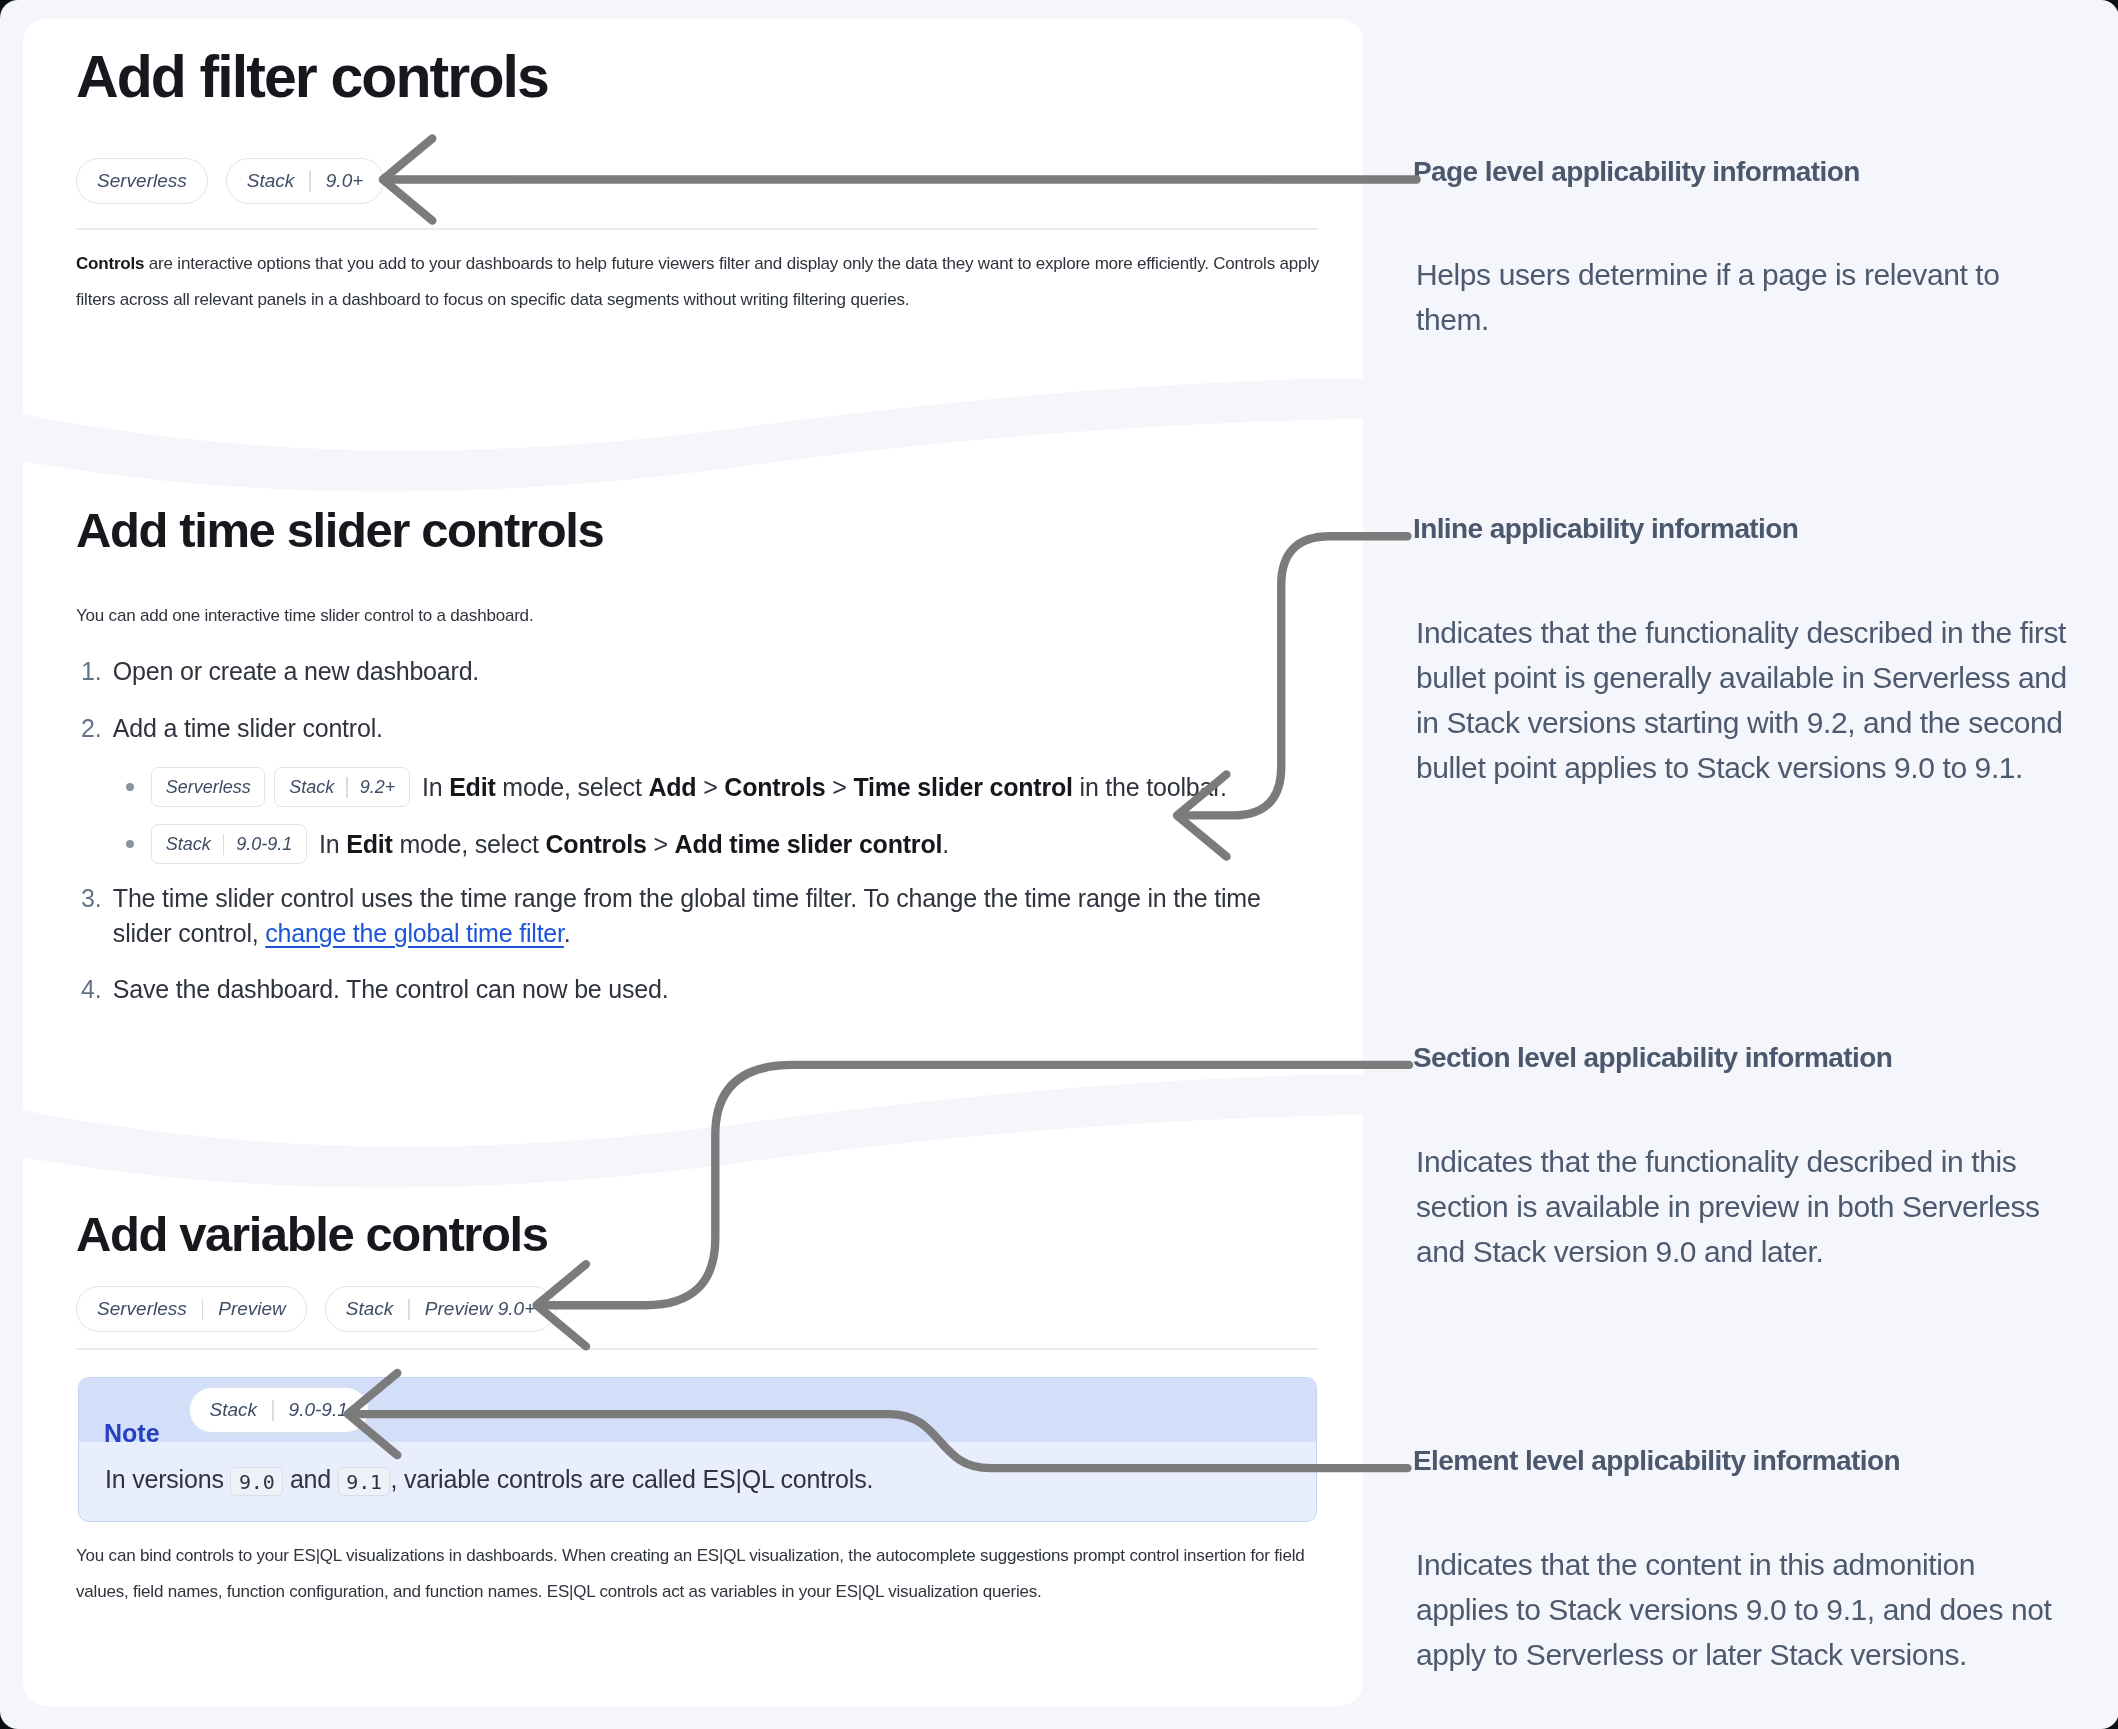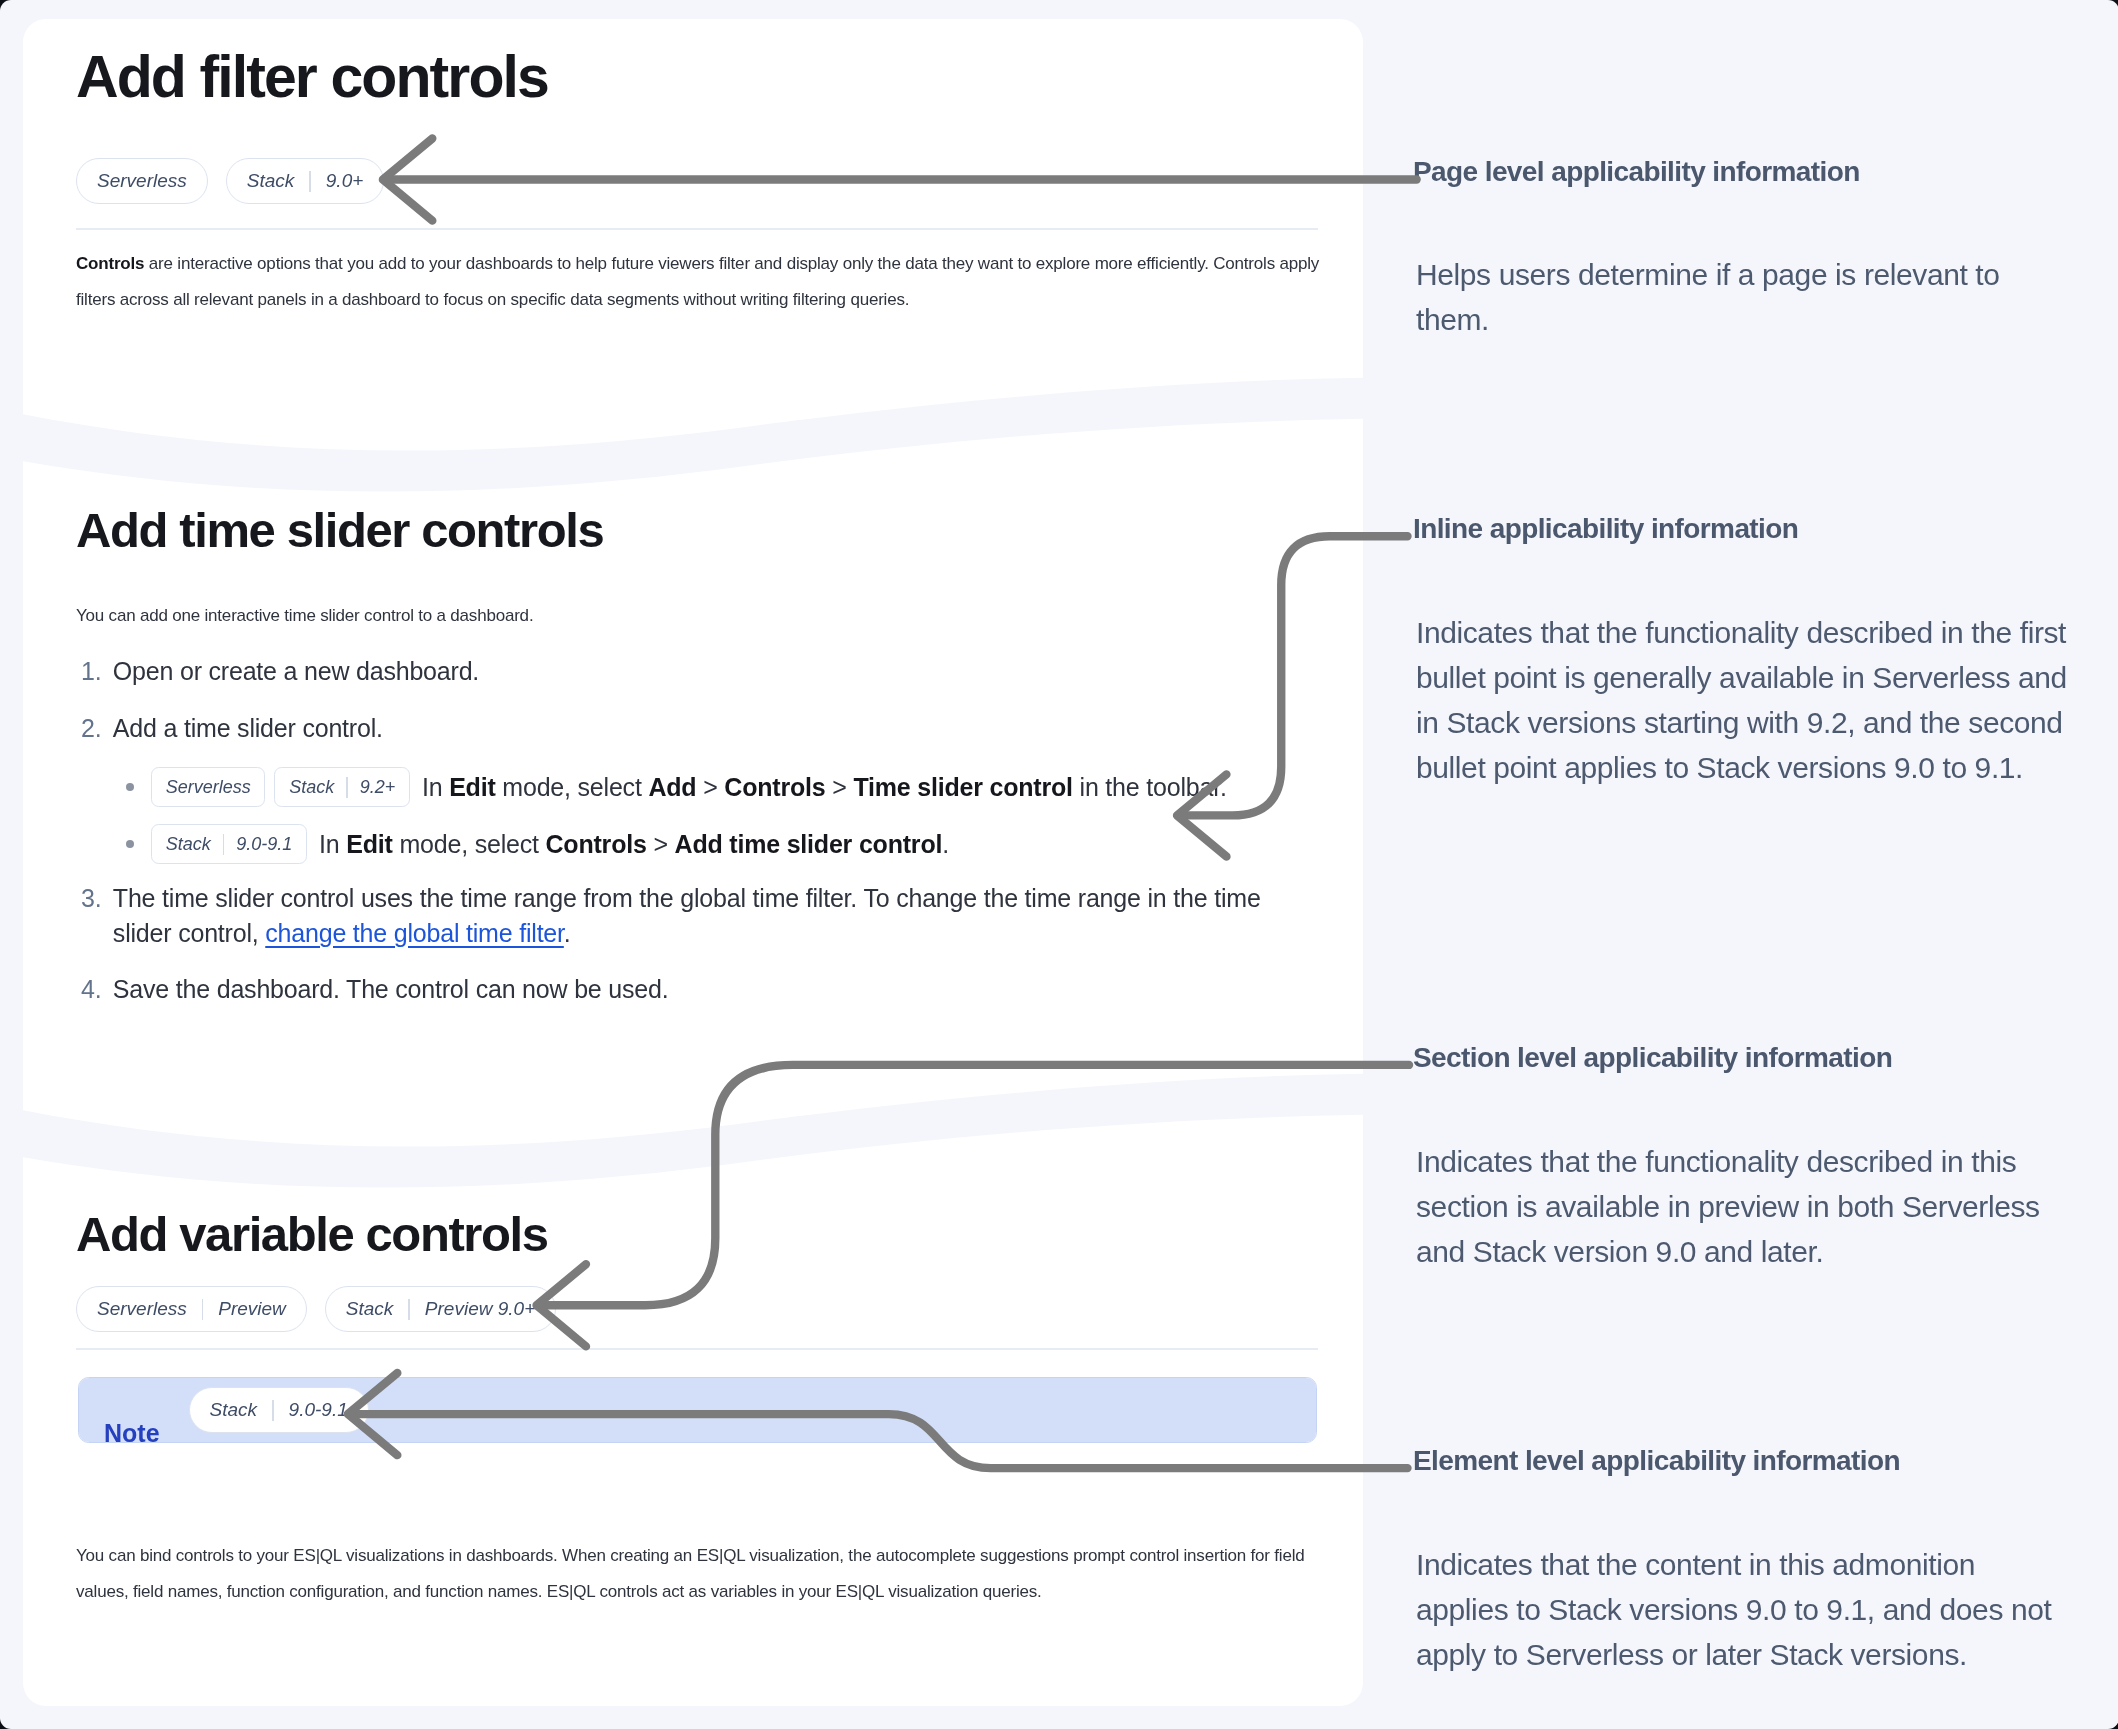--- a/index.html
+++ b/index.html
@@ -1,18 +1,18 @@
 <!DOCTYPE html>
 <html style="font-size:12px"><head>
 <meta charset="utf-8">
 <style>
   html,body{margin:0;padding:0;background:#0d0f16;}
   .screen{
     position:relative;width:2119px;height:1729px;background:#f4f6fb;
-    border-radius:11px;overflow:hidden;
+    border-radius:18px;overflow:hidden;
     font-family:"Liberation Sans",sans-serif;-webkit-font-smoothing:antialiased;
   }
   .content-bg{position:absolute;left:23px;top:19px;width:1340px;height:1687px;background:#ffffff;border-radius:23px;}
   .wave{position:absolute;left:23px;width:1340px;height:152px;}
   .wave.w1{top:358px;}
   .wave.w2{top:1054px;}
 
   .abs{position:absolute;}
   .h1{font-size:59px;font-weight:700;color:#16181d;letter-spacing:-1.9px;white-space:nowrap;}
   .h2{font-size:49px;font-weight:700;color:#16181d;letter-spacing:-1.4px;white-space:nowrap;}
@@ -146,20 +146,21 @@
 
   <div class="note">
     <div class="note-head">
       <span class="note-label">Note</span>
       <span class="badge" style="background:#ffffff;">
           <span>Stack</span>
           <span class="bd-sep"></span>
           <span>9.0-9.1</span>
         </span>
     </div>
+    <div class="note-body">In versions <code class="rc">9.0</code> and <code class="rc">9.1</code>, variable controls are called ES|QL controls.</div>
   </div>
 
   <div class="abs body-text" style="left:76px;top:1538px;width:1251px;">You can bind controls to your ES|QL visualizations in dashboards. When creating an ES|QL visualization, the autocomplete suggestions prompt control insertion for field values, field names, function configuration, and function names. ES|QL controls act as variables in your ES|QL visualization queries.</div>
 
   <div class="ann-title" style="left:1413px;top:156px;">Page level applicability information</div>
   <div class="ann-body" style="left:1416px;top:224px;width:624px;">Helps users determine if a page is relevant to them.</div>
 
   <div class="ann-title" style="left:1413px;top:513px;">Inline applicability information</div>
   <div class="ann-body" style="left:1416px;top:582px;width:654px;">Indicates that the functionality described in the first bullet point is generally available in Serverless and in Stack versions starting with 9.2, and the second bullet point applies to Stack versions 9.0 to 9.1.</div>
 

